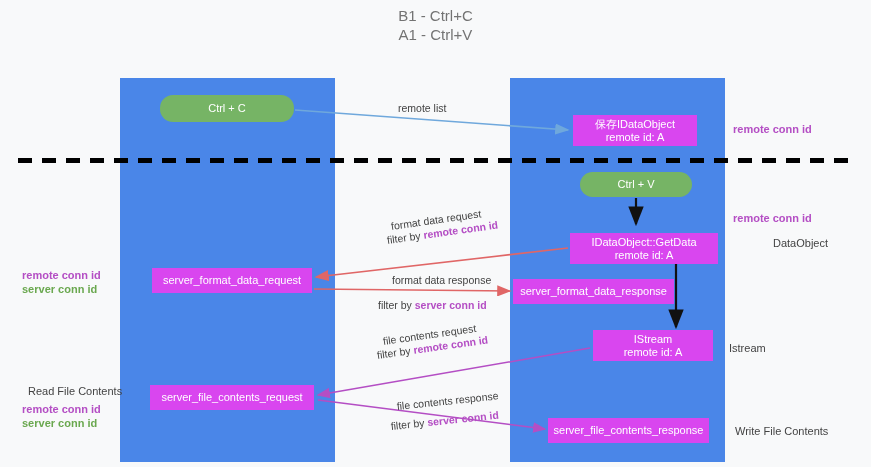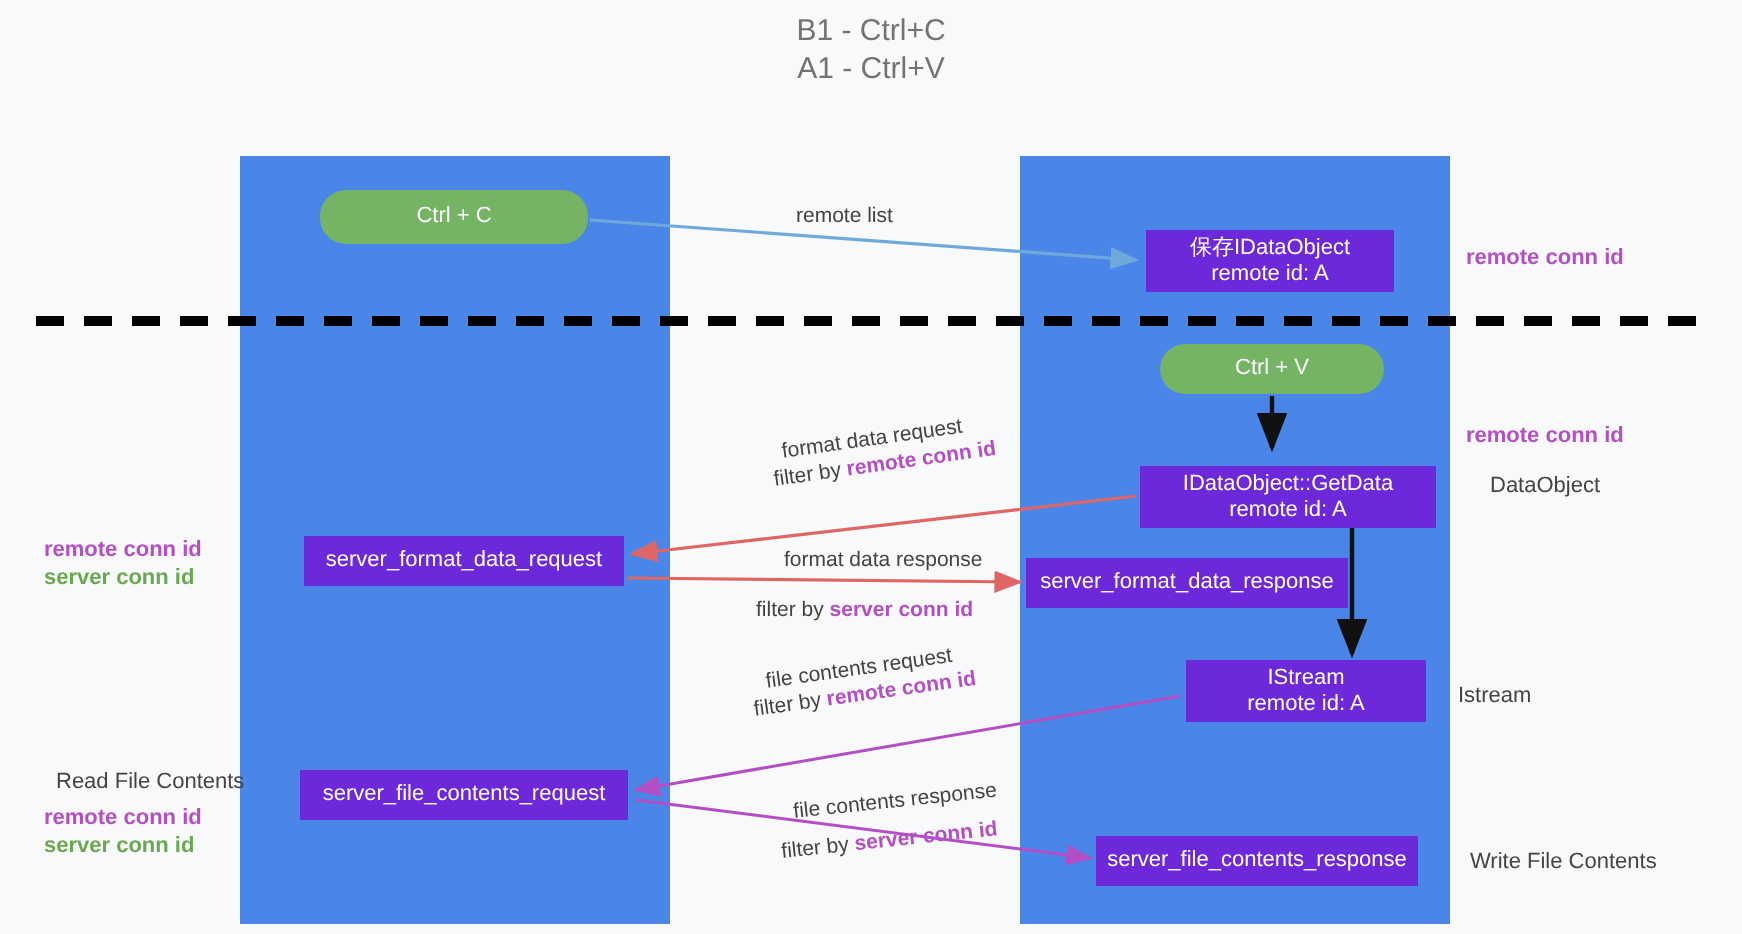--- a/index.html
+++ b/index.html
@@ -42,42 +42,42 @@
 
   
   .node{
     position:absolute;display:flex;flex-direction:column;
     align-items:center;justify-content:center;
     color:#ffffff;font-size:11px;line-height:13px;text-align:center;
     box-sizing:border-box;padding:3px 6px;
   }
   .node.green{background:#6aa84f;background:#76b465;border-radius:13px;}
   .node.orange{background:#f6a councils;}
-  .node.orange{background:#6d28d9;}
+  .node.orange{background:#d946ef;}
   .node .sub{display:block;}
 
   #n-ctrlc{left:160px;top:95px;width:134px;height:27px;}
   #n-idataobject{left:573px;top:115px;width:124px;height:31px;}
   #n-ctrlv{left:580px;top:172px;width:112px;height:25px;}
   #n-getdata{left:570px;top:233px;width:148px;height:31px;}
   #n-sfdreq{left:152px;top:268px;width:160px;height:25px;}
   #n-sfdresp{left:513px;top:279px;width:161px;height:25px;}
   #n-istream{left:593px;top:330px;width:120px;height:31px;}
   #n-sfcreq{left:150px;top:385px;width:164px;height:25px;}
   #n-sfcresp{left:548px;top:418px;width:161px;height:25px;}
 
   
   .anno{position:absolute;font-size:11px;line-height:14px;}
   .anno .purple{color:#a64d9a;color:#b44ec4;font-weight:bold;}
   .anno .green{color:#6aa84f;font-weight:bold;}
   .anno .plain{color:#434343;}
 
   #a-right-1{left:733px;top:122px;}
   #a-right-2{left:733px;top:211px;}
-  #a-right-3{left:701px;top:236px;padding-left:44px;}
+  #a-right-3{left:729px;top:236px;padding-left:44px;}
   #a-right-4{left:729px;top:341px;}
   #a-right-5{left:735px;top:424px;}
   #a-left-1{left:22px;top:268px;text-align:left;}
   #a-left-2{left:28px;top:384px;}
   #a-left-3{left:22px;top:402px;}
 
   
   .alabel{
     position:absolute;font-size:10.5px;color:#434343;
     white-space:nowrap;line-height:14px;

